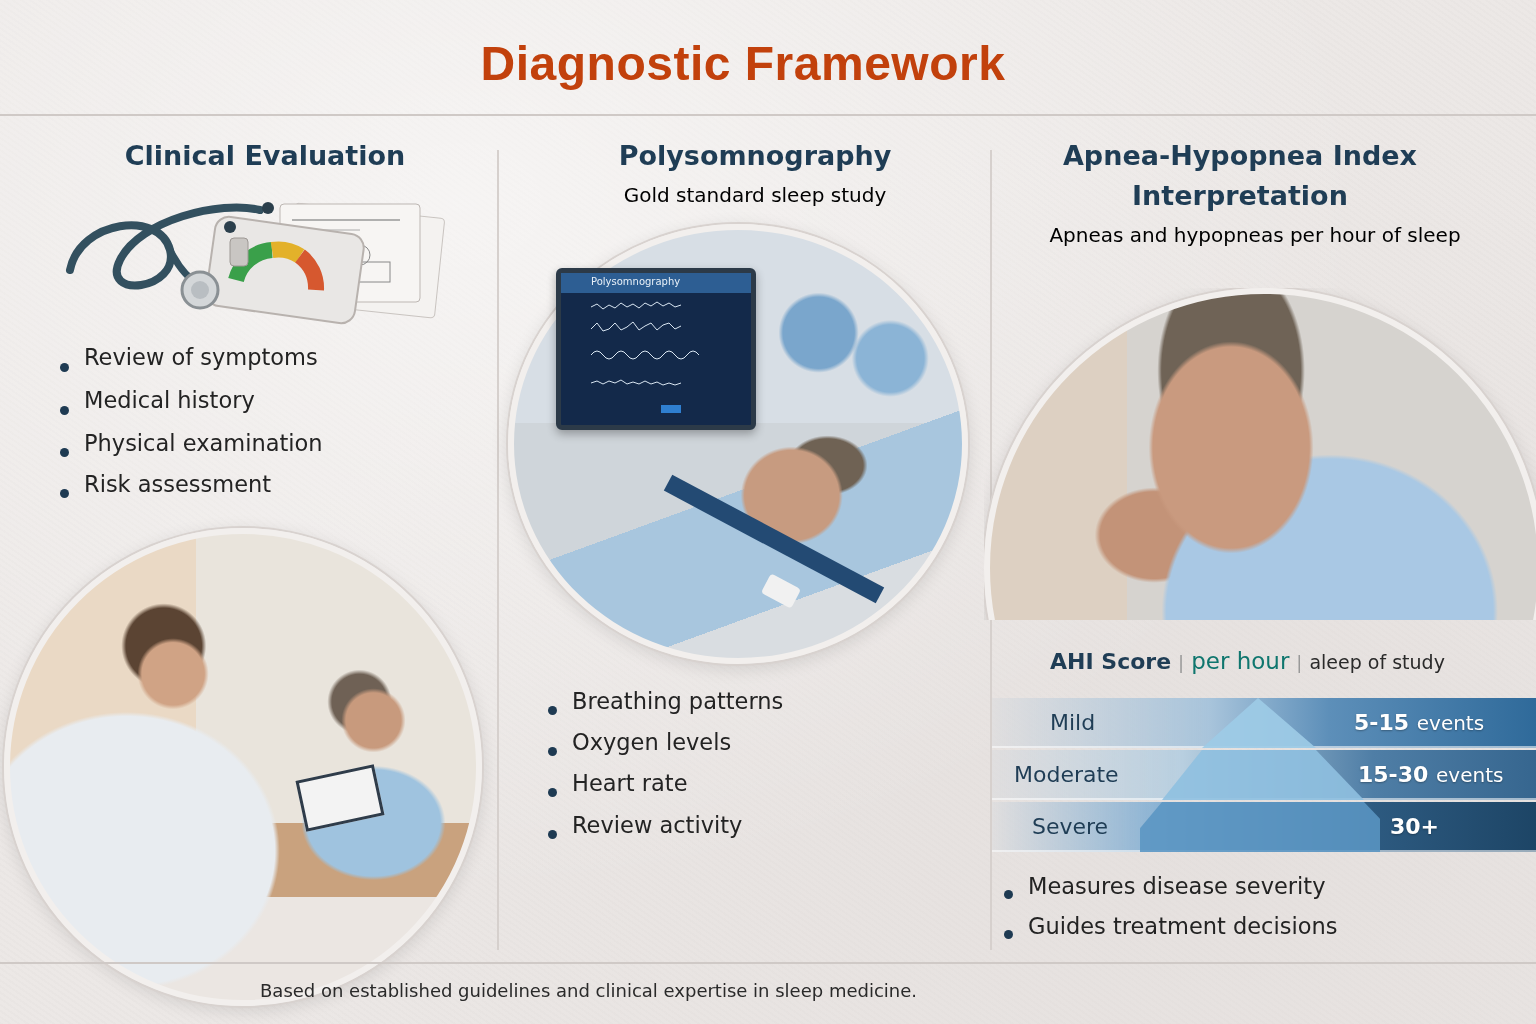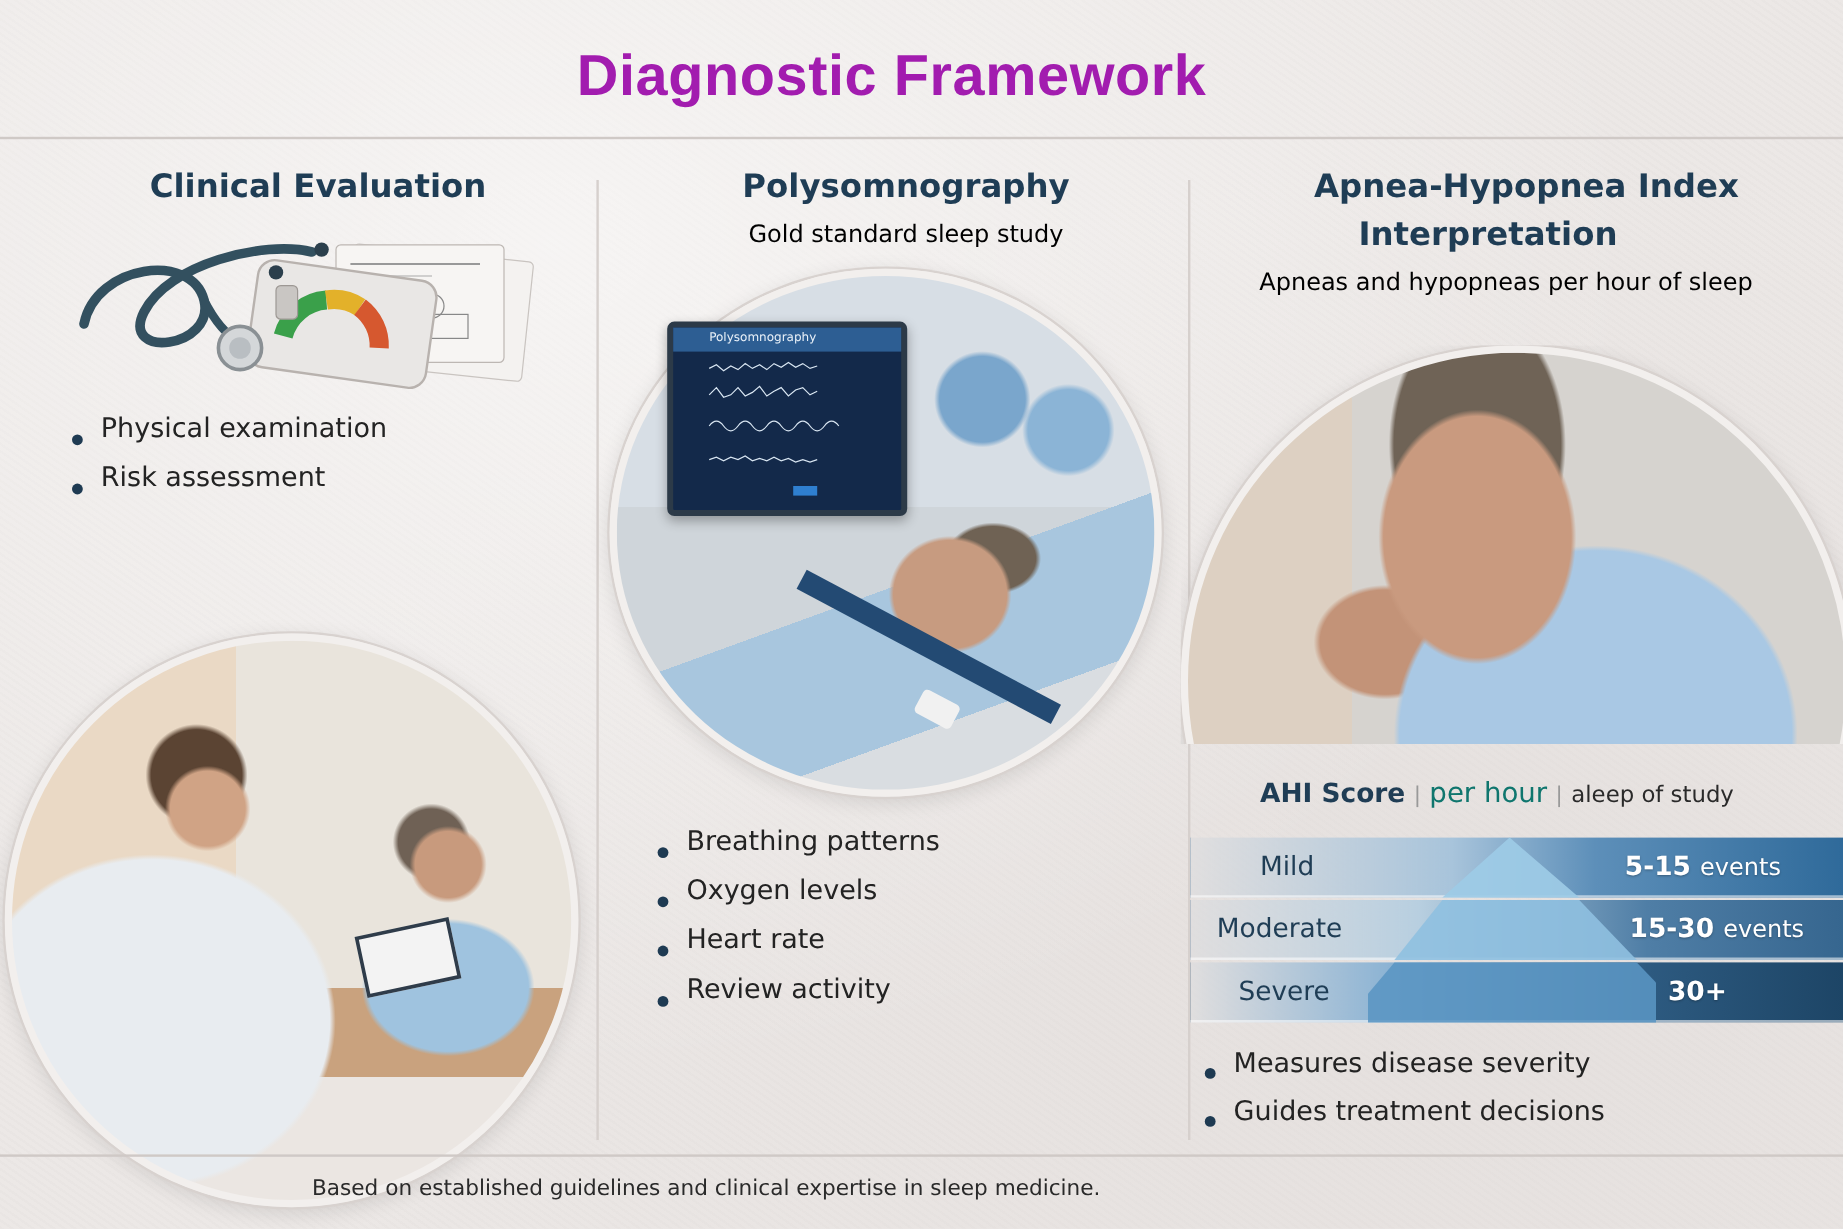--- a/index.html
+++ b/index.html
@@ -12,21 +12,21 @@
       radial-gradient(ellipse at 30% 20%, rgba(255,255,255,0.55), transparent 60%),
       radial-gradient(ellipse at 80% 80%, rgba(220,214,212,0.45), transparent 60%),
       repeating-linear-gradient(35deg, rgba(0,0,0,0.012) 0 2px, rgba(255,255,255,0.02) 2px 5px),
       #ece8e6;
   }
   .abs { position: absolute; }
 
   .main-title {
     left: 0; width: 1486px; top: 36px; text-align: center;
     font-family: "Liberation Sans", sans-serif; font-weight: bold;
-    font-size: 48px; color: #a21caf; letter-spacing: 0.5px;
+    font-size: 48px; color: #c2410c; letter-spacing: 0.5px;
   }
   .hrule { height: 2px; background: #cfc9c6; }
   .vrule { width: 2px; background: #d6d0cd; }
 
   .col-heading {
     text-align: center; font-family: "DejaVu Sans", sans-serif;
     font-weight: bold; color: #1f3d55;
   }
   .col-sub { text-align: center; color: #000000; font-size: 20px; }
 
@@ -92,20 +92,22 @@
       <path d="M10 80 C 20 30, 100 20, 110 60 C 120 100, 40 110, 60 70 C 80 30, 160 10, 200 20" stroke="#33505f" stroke-width="8" fill="none" stroke-linecap="round"></path>
       <path d="M110 60 C 120 80, 130 90, 140 95" stroke="#33505f" stroke-width="7" fill="none"></path>
       <circle cx="208" cy="18" r="6" fill="#2b3f4c"></circle>
       <circle cx="170" cy="37" r="6" fill="#2b3f4c"></circle>
       <circle cx="140" cy="100" r="18" fill="#d4d7d9" stroke="#8a9094" stroke-width="3"></circle>
       <circle cx="140" cy="100" r="9" fill="#b9bec2"></circle>
     </svg>
   </div>
 
   <ul class="bullets abs" style="left:58px; top:344px; width:420px;">
+    <li style="height:43px;">Review of symptoms</li>
+    <li style="height:43px;">Medical history</li>
     <li style="height:41px;">Physical examination</li>
     <li style="height:41px;">Risk assessment</li>
   </ul>
 
   <div class="abs circle" style="left:4px; top:528px; width:478px; height:478px;
               background:
                 radial-gradient(ellipse at 78% 62%, #9fc3df 0 13%, transparent 14%),
                 radial-gradient(circle at 78% 40%, #c89a7d 0 6%, transparent 7%),
                 radial-gradient(circle at 75% 36%, #6f6155 0 6%, transparent 7%),
                 radial-gradient(circle at 35% 30%, #d0a385 0 7%, transparent 8%),
@@ -150,21 +152,21 @@
 
   <ul class="bullets abs" style="left:546px; top:688px; width:420px;">
     <li style="height:41px;">Breathing patterns</li>
     <li style="height:41px;">Oxygen levels</li>
     <li style="height:42px;">Heart rate</li>
     <li style="height:41px;">Review activity</li>
   </ul>
 </section>
 
 <section>
-  <div class="abs col-heading" style="left:1032px; width:480px; top:140px; font-size:27px;">Apnea-Hypopnea Index</div>
+  <div class="abs col-heading" style="left:1000px; width:480px; top:140px; font-size:27px;">Apnea-Hypopnea Index</div>
   <div class="abs col-heading" style="left:1000px; width:480px; top:180px; font-size:27px;">Interpretation</div>
   <div class="abs col-sub" style="left:1000px; width:510px; top:223px;">Apneas and hypopneas per hour of sleep</div>
 
   <div class="abs" style="left:984px; top:288px; width:560px; height:332px; overflow:hidden;">
     <div class="circle" style="width:560px; height:560px;
                 background:
                   radial-gradient(ellipse at 44% 28%, #c99a7f 0 18%, transparent 19%),
                   radial-gradient(ellipse at 44% 14%, #6f6356 0 16%, transparent 17%),
                   radial-gradient(ellipse at 62% 58%, #a9c8e4 0 34%, transparent 35%),
                   radial-gradient(ellipse at 30% 44%, #c39378 0 10%, transparent 11%),

